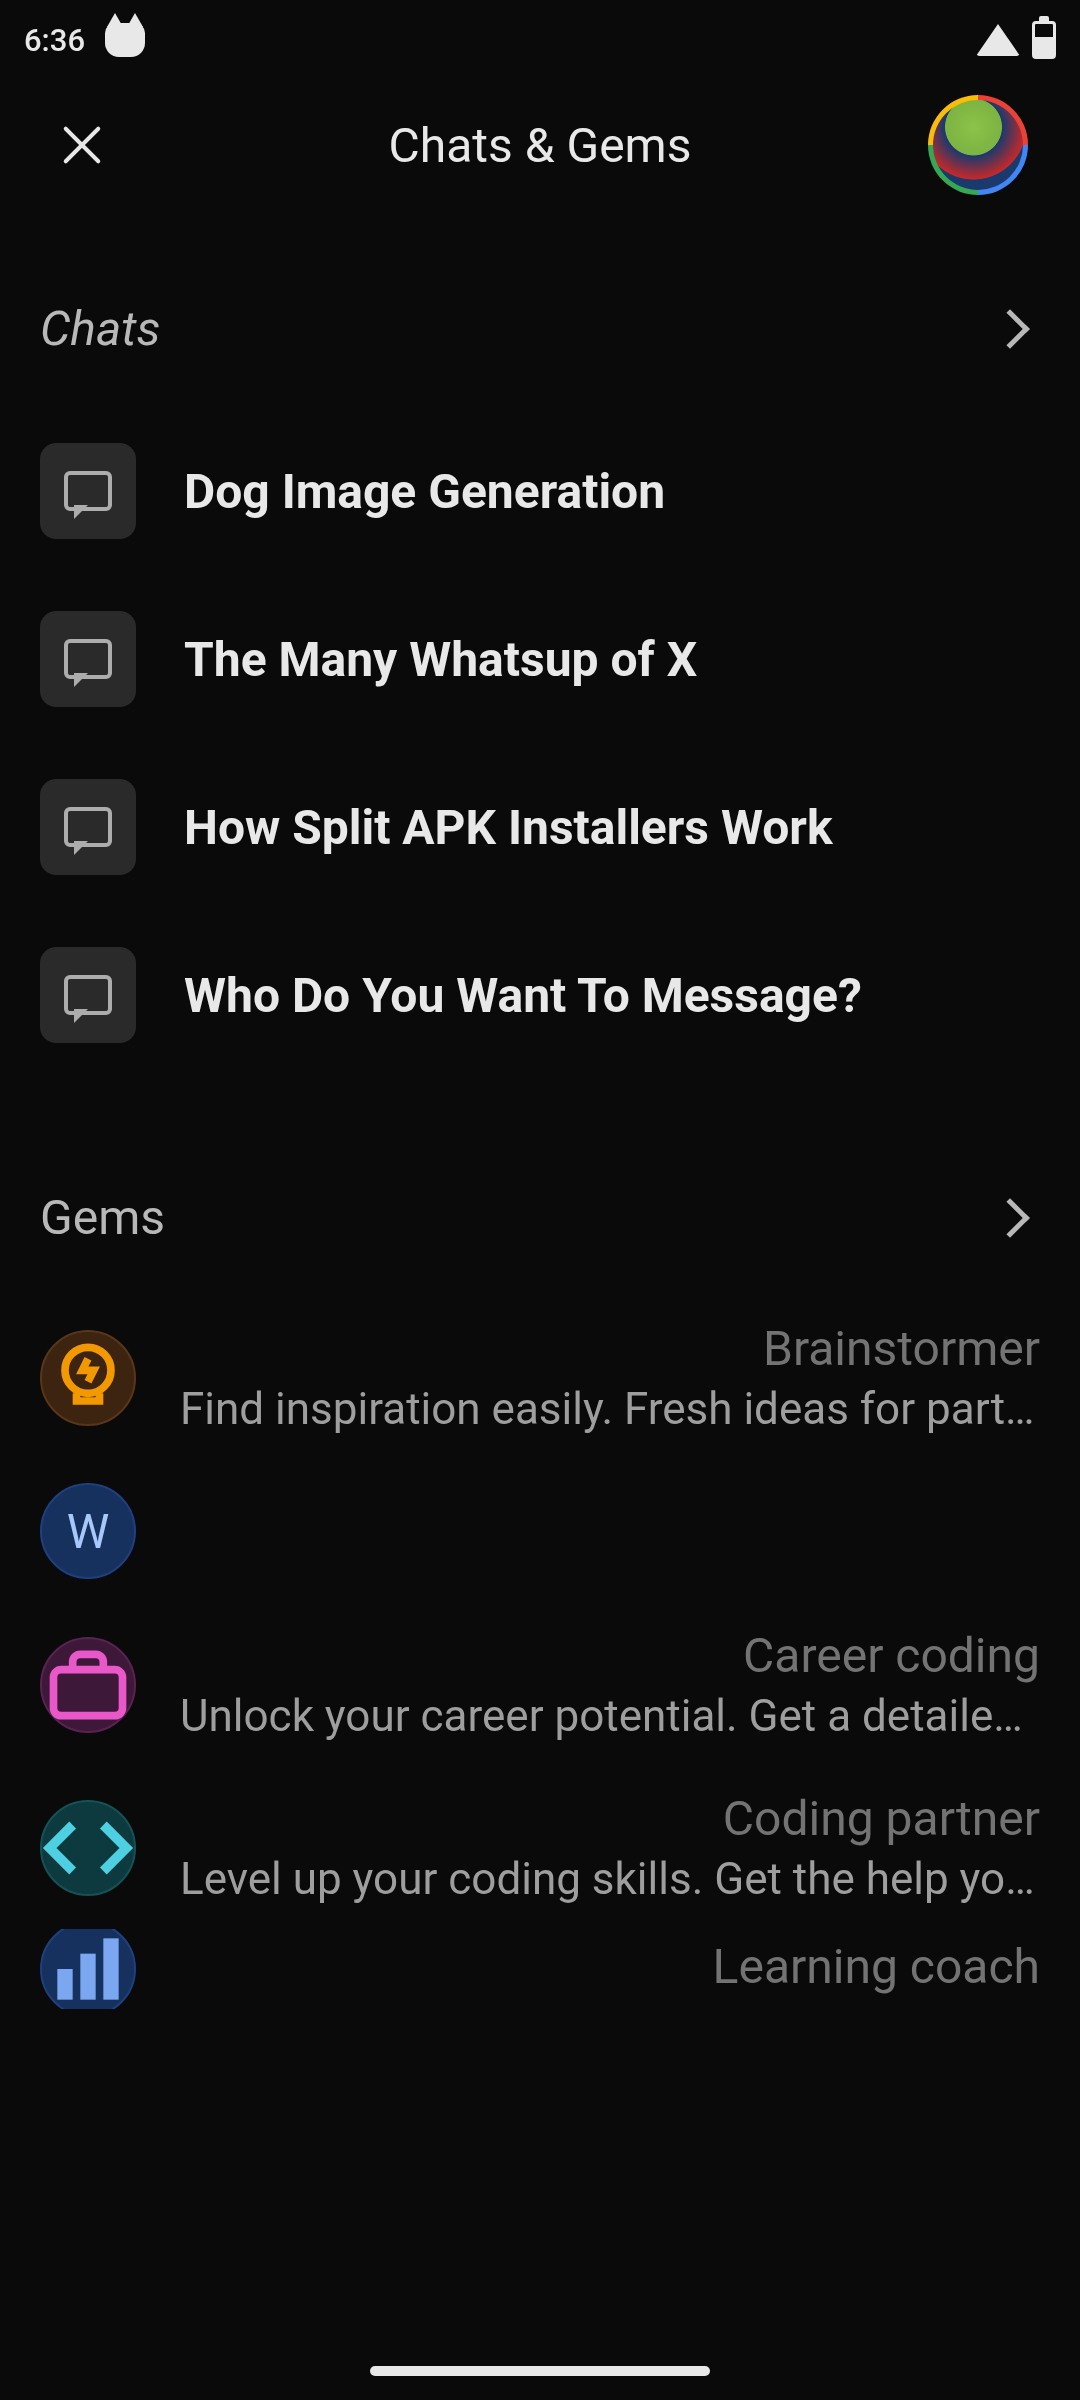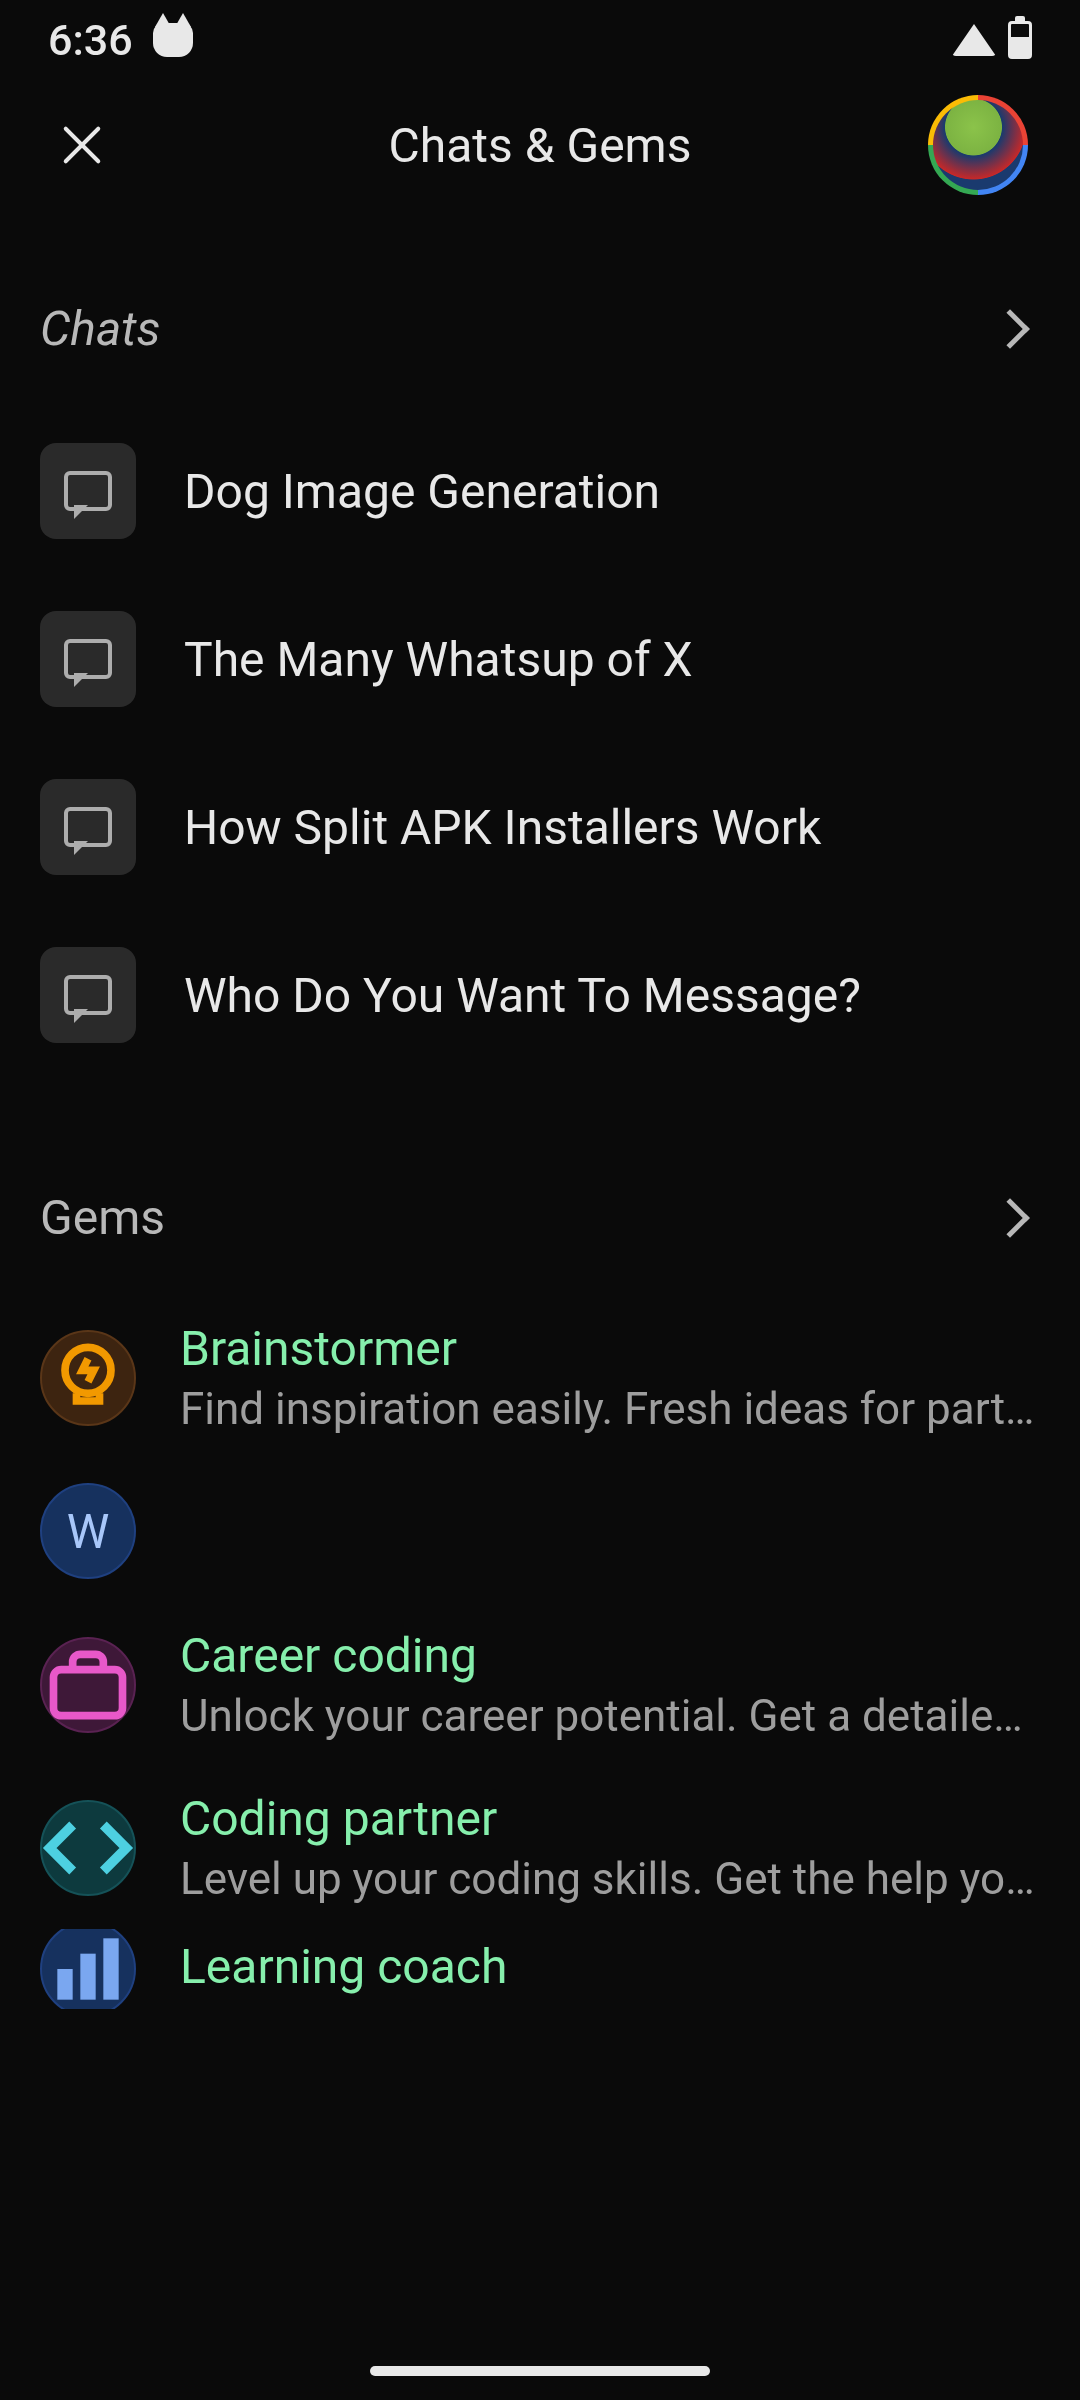--- a/index.html
+++ b/index.html
@@ -14,22 +14,22 @@
       color: #e8e8e8;
       font-family: 'Roboto', 'Segoe UI', sans-serif;
       overflow: hidden;
       position: relative;
     }
     .status-bar {
       height: 80px;
       display: flex;
       align-items: center;
       justify-content: space-between;
-      padding: 0 48px;
-      font-size: 43px;
+      padding: 0 24px;
+      font-size: 31px;
       font-weight: 500;
     }
     .status-left {
       display: flex;
       align-items: center;
       gap: 20px;
     }
     .status-right {
       display: flex;
       align-items: center;
@@ -202,21 +202,21 @@
       left: 6px;
       width: 0;
       height: 0;
       border-left: 0 solid transparent;
       border-right: 14px solid transparent;
       border-top: 14px solid #adadad;
     }
     .chat-title {
       font-size: 48px;
       color: #e8e8e8;
-      font-weight: 400;
+      font-weight: 700;
     }
     .gem-item {
       display: flex;
       align-items: center;
       gap: 44px;
       padding: 24px 0;
       cursor: pointer;
     }
     .gem-icon {
       width: 96px;
@@ -254,23 +254,24 @@
       background: #16315e;
       color: #7aa7f0;
       border: 2px solid #1f4080;
     }
     .gem-text {
       flex: 1;
       min-width: 0;
     }
     .gem-title {
       font-size: 48px;
-      color: #86efac;
+      color: #737373;
       font-weight: 400;
       margin-bottom: 6px;
+      text-align: right;
     }
     .gem-desc {
       font-size: 44px;
       color: #9e9e9e;
       white-space: nowrap;
       overflow: hidden;
       text-overflow: ellipsis;
     }
     .gem-cutoff {
       position: relative;

